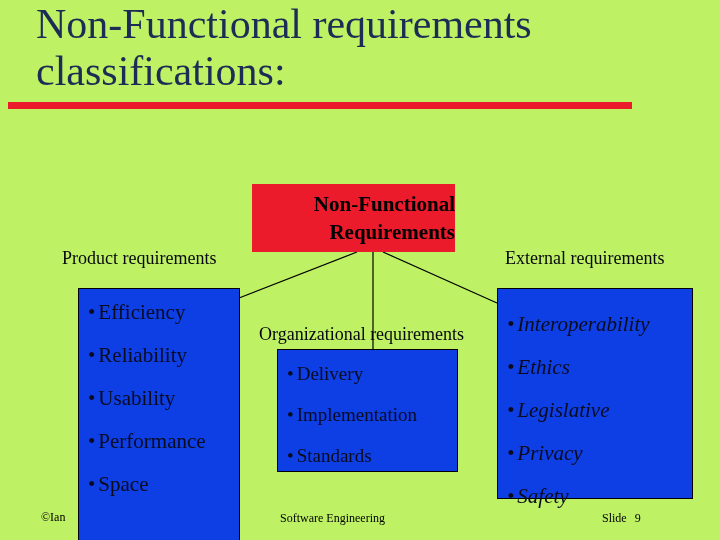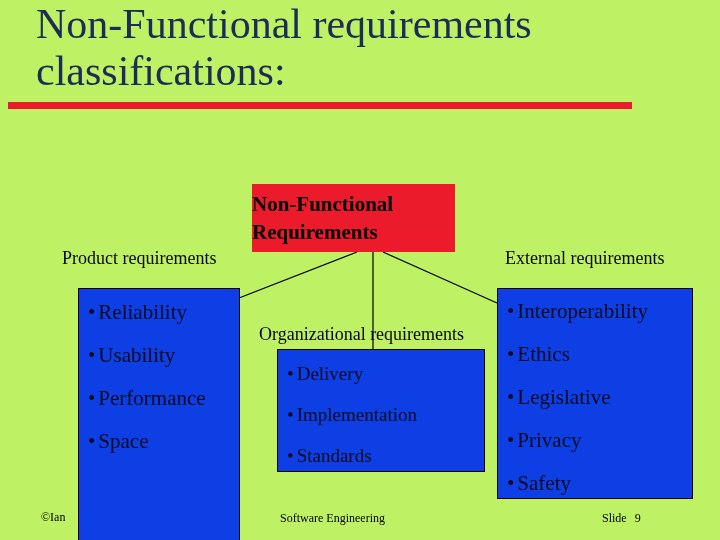--- a/index.html
+++ b/index.html
@@ -37,21 +37,21 @@
     position: absolute;
     left: 252px;
     top: 184px;
     width: 203px;
     height: 68px;
     background: var(--accent-red, #EE1C2B);
     color: #000000;
     font-weight: bold;
     font-size: 21px;
     line-height: 28px;
-    text-align: left;
+    text-align: right;
     padding-top: 6px;
     box-sizing: border-box;
   }
 
   
   .connectors {
     position: absolute;
     left: 0;
     top: 0;
     width: 720px;
@@ -72,22 +72,22 @@
 
   
   .bluebox {
     position: absolute;
     background: var(--box-blue, #0D3FE4);
     border: 1px solid #000000;
     box-sizing: border-box;
     color: #0b0b20;
   }
   .box-product  { left: 78px;  top: 288px; width: 162px; height: 258px; font-size: 21px; padding: 2px 0 0 9px; }
-  .box-organizational { left: 277px; top: 349px; width: 208px; height: 123px; font-size: 19px; padding: 3px 0 0 9px; }
-  .box-external { left: 497px; top: 288px; width: 196px; height: 211px; font-size: 21px; padding: 1px 0 0 9px; }
+  .box-organizational { left: 277px; top: 349px; width: 181px; height: 123px; font-size: 19px; padding: 3px 0 0 9px; }
+  .box-external { left: 497px; top: 288px; width: 196px; height: 211px; font-size: 21px; padding: 14px 0 0 9px; font-style: italic; }
 
   .box-product .list-item,
   .box-external .list-item { line-height: 43px; }
   .box-organizational .list-item { line-height: 41px; }
 
   .list-item { display: block; white-space: nowrap; }
   .list-item::before { content: "\2022"; margin-right: 3px; }
 
   
   .footer-text {
@@ -121,20 +121,21 @@
   <div class="root-box">
     <div>Non-Functional</div>
     <div>Requirements</div>
   </div>
 
   <div class="cat-label label-product">Product requirements</div>
   <div class="cat-label label-external">External requirements</div>
   <div class="cat-label label-organizational">Organizational requirements</div>
 
   <div class="bluebox box-product">
+    <span class="list-item">Efficiency</span>
     <span class="list-item">Reliability</span>
     <span class="list-item">Usability</span>
     <span class="list-item">Performance</span>
     <span class="list-item">Space</span>
   </div>
 
   <div class="bluebox box-organizational">
     <span class="list-item">Delivery</span>
     <span class="list-item">Implementation</span>
     <span class="list-item">Standards</span>

